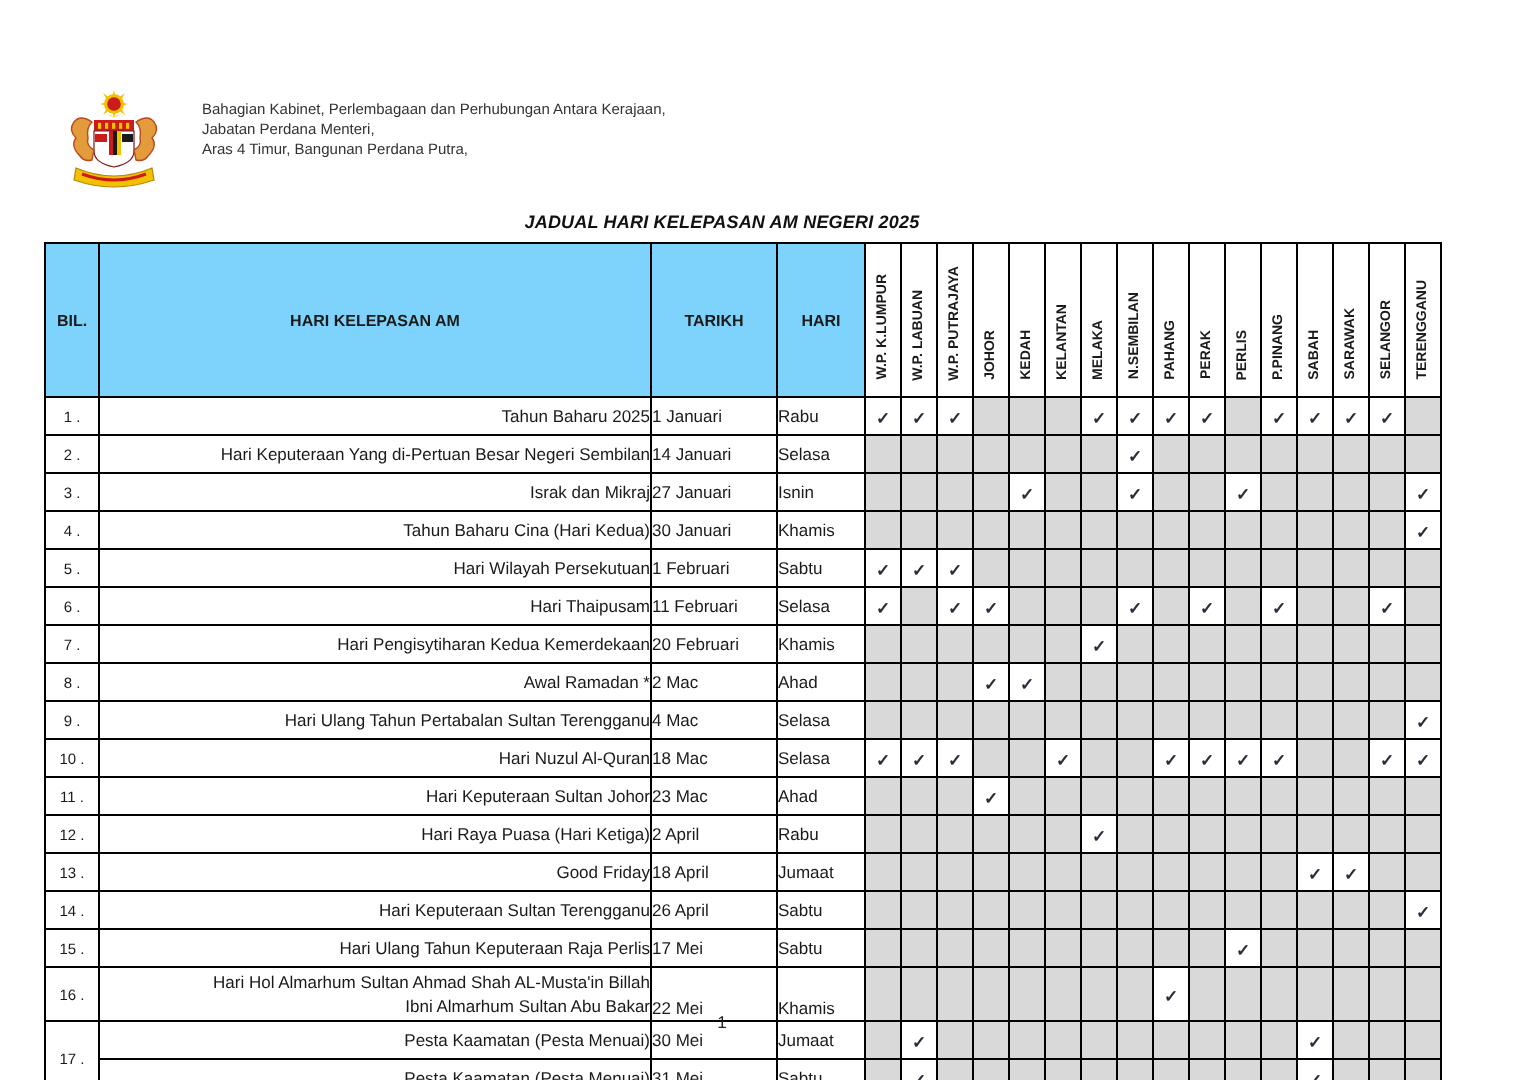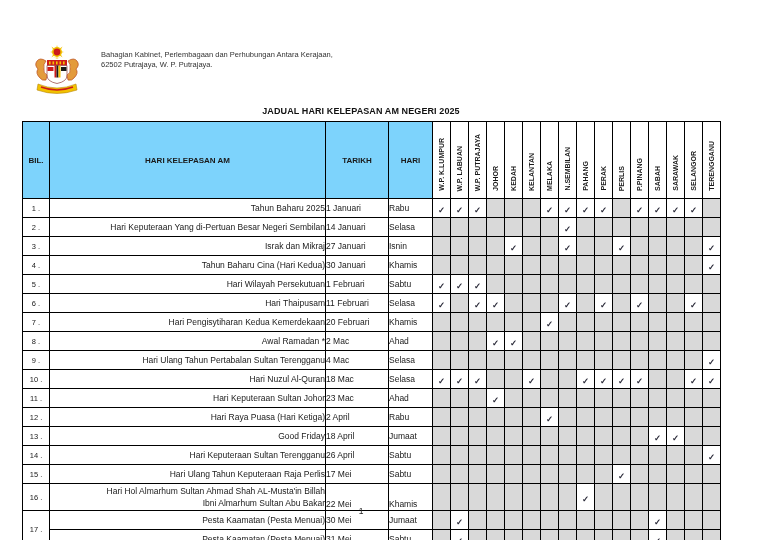--- a/index.html
+++ b/index.html
@@ -6,21 +6,21 @@
   body{
     width:768px;height:540px;background:#ffffff;position:relative;overflow:hidden;
     font-family:"Liberation Sans", sans-serif;color:#1a1a1a;
   }
   
   .letterhead{position:absolute;left:30px;top:44px;display:flex;}
   .crest{width:54px;height:54px;}
   .address{position:absolute;left:101px;top:50px;font-size:7.5px;line-height:10px;color:#333;}
   
   .doc-title{position:absolute;left:22px;top:106px;width:678px;text-align:center;
-    font-size:9px;font-weight:bold;color:#111;letter-spacing:.1px;}
+    font-size:9px;font-weight:bold;color:#111;letter-spacing:.1px;font-style:italic;}
   
   table.holidays{position:absolute;left:22px;top:121px;border-collapse:collapse;table-layout:fixed;}
   table.holidays th, table.holidays td{border:1px solid #000;padding:0;overflow:hidden;}
   th.main-th{font-size:8px;font-weight:bold;text-align:center;vertical-align:middle;background:#7dd3fc;}
   th.state-th{vertical-align:bottom;text-align:center;background:#fff;height:76px;}
   th.state-th span{
     display:inline-block;writing-mode:vertical-rl;transform:rotate(180deg);
     font-size:7px;font-weight:bold;white-space:nowrap;padding-top:3px;line-height:15px;
   }
   td.bil{font-size:7.5px;text-align:center;vertical-align:middle;white-space:nowrap;}
@@ -73,21 +73,22 @@
 
     <path d="M16 17 q-6 -4 -9 0 q-3 4 1 8 q-3 4 2 9 q2 3 6 2 l1 -5 q-4 -2 -3 -6 q-1 -5 2 -8Z" fill="#e39b3c" stroke="#b84a1d" stroke-width="0.7"></path>
     <path d="M38 17 q6 -4 9 0 q3 4 -1 8 q3 4 -2 9 q-2 3 -6 2 l-1 -5 q4 -2 3 -6 q1 -5 -2 -8Z" fill="#e39b3c" stroke="#b84a1d" stroke-width="0.7"></path>
 
     <path d="M8 40 q19 8 38 0 l1 6 q-20 7 -40 0 Z" fill="#f2c200" stroke="#b8860b" stroke-width="0.6"></path>
     <path d="M11 43 q16 6 32 0" stroke="#cc1b1b" stroke-width="1.6" fill="none"></path>
   </svg>
 </div>
 <div class="address">
   <div>Bahagian Kabinet, Perlembagaan dan Perhubungan Antara Kerajaan,</div>
-  <div>62502 Putrajaya, W. P. Putrajaya.</div>
+  <div>Jabatan Perdana Menteri,</div>
+  <div>Aras 4 Timur, Bangunan Perdana Putra,</div>
 </div>
 
 <div class="doc-title">JADUAL HARI KELEPASAN AM NEGERI 2025</div>
 
 <table class="holidays">
   <colgroup id="cols"></colgroup>
   <thead>
     <tr>
       <th class="main-th" style="width:26px">BIL.</th>
       <th class="main-th" style="width:275px">HARI KELEPASAN AM</th>

